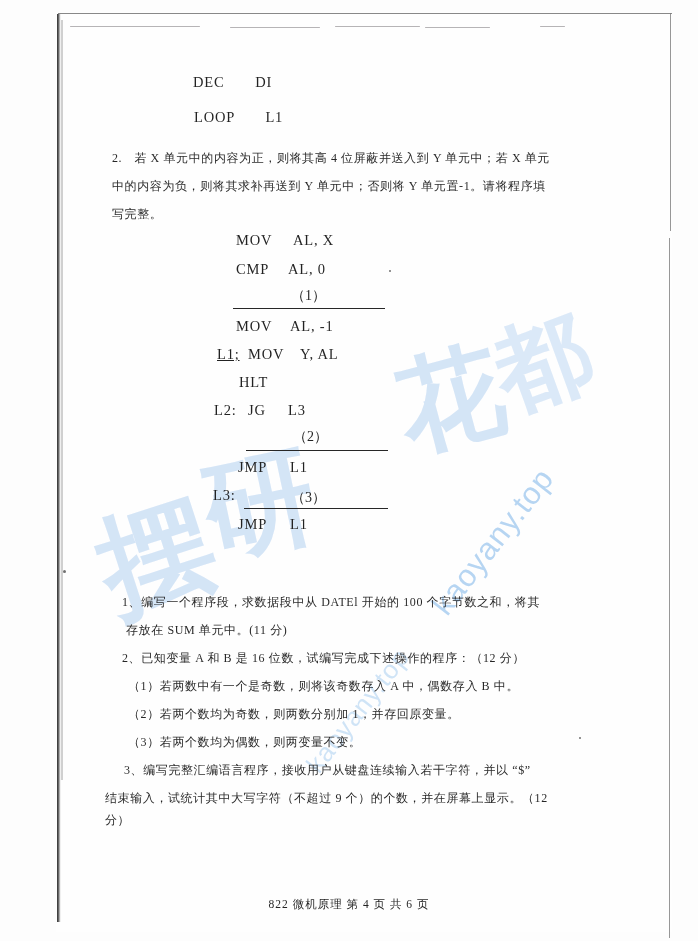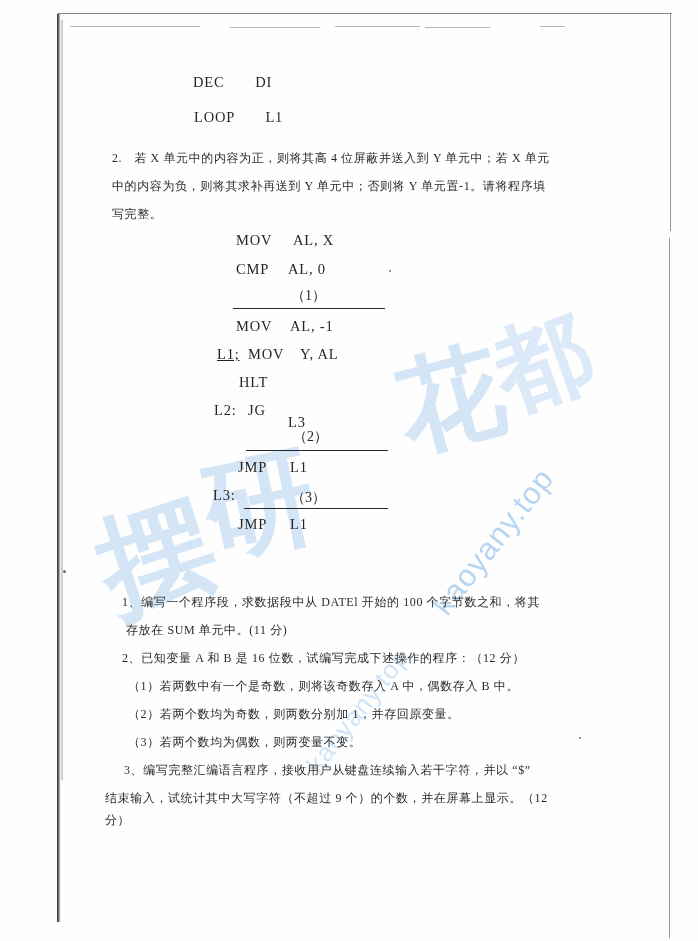--- a/index.html
+++ b/index.html
@@ -276,21 +276,21 @@
     <div class="line asm asm-arg" style="left:290px; top:318px;">AL, -1</div>
 
     <div class="line asm asm-label" style="left:217px; top:346px;text-decoration:underline;">L1;</div>
     <div class="line asm asm-op" style="left:248px; top:346px;">MOV</div>
     <div class="line asm asm-arg" style="left:300px; top:346px;">Y, AL</div>
 
     <div class="line asm asm-op" style="left:239px; top:374px;">HLT</div>
 
     <div class="line asm asm-label" style="left:214px; top:402px;">L2:</div>
     <div class="line asm asm-op" style="left:248px; top:402px;">JG</div>
-    <div class="line asm asm-arg" style="left:288px; top:402px;margin-top:12px;">L3</div>
+    <div class="line asm asm-arg" style="left:288px; top:402px;">L3</div>
 
     <div class="blank-num" style="left:293px; top:428px;">（2）</div>
     <div class="blank-rule" style="left:246px; top:450px; width:142px;"></div>
 
     <div class="line asm asm-op" style="left:238px; top:459px;">JMP</div>
     <div class="line asm asm-arg" style="left:290px; top:459px;">L1</div>
 
     <div class="line asm asm-label" style="left:213px; top:487px;">L3:</div>
     <div class="blank-num" style="left:291px; top:489px;">（3）</div>
     <div class="blank-rule" style="left:244px; top:508px; width:144px;"></div>
@@ -305,15 +305,16 @@
     <div class="line cn" style="left:122px; top:650px;">2、已知变量 A 和 B 是 16 位数，试编写完成下述操作的程序：（12 分）</div>
 
     <div class="line cn" style="left:128px; top:678px;">（1）若两数中有一个是奇数，则将该奇数存入 A 中，偶数存入 B 中。</div>
     <div class="line cn" style="left:128px; top:706px;">（2）若两个数均为奇数，则两数分别加 1，并存回原变量。</div>
     <div class="line cn" style="left:128px; top:734px;">（3）若两个数均为偶数，则两变量不变。</div>
 
     <div class="line cn" style="left:124px; top:762px;">3、编写完整汇编语言程序，接收用户从键盘连续输入若干字符，并以 “$”</div>
     <div class="line cn" style="left:105px; top:790px;">结束输入，试统计其中大写字符（不超过 9 个）的个数，并在屏幕上显示。（12</div>
     <div class="line cn" style="left:105px; top:812px;">分）</div>
 
+    <div class="footer" style="left:0; top:897px;">822 微机原理   第 4 页 共 6 页</div>
 
   </div>
 </div>
 
 </body></html>

